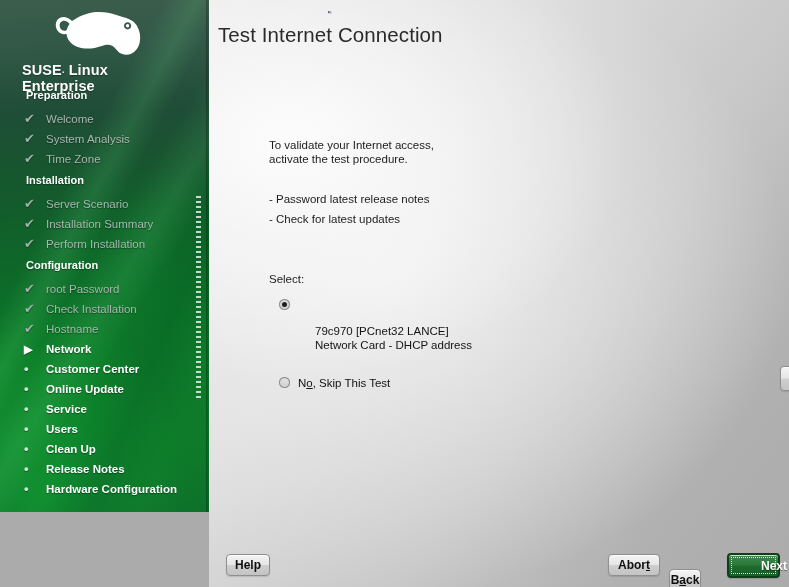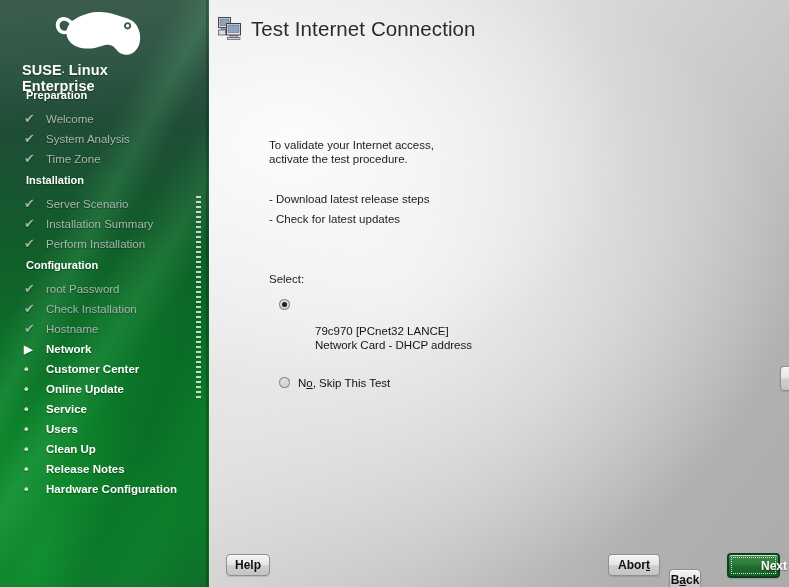--- a/index.html
+++ b/index.html
@@ -18,21 +18,21 @@
     width: 789px;
     height: 587px;
     display: flex;
     overflow: hidden;
   }
 
   
   #sidebar {
     position: relative;
     width: 209px;
-    height: 587px;
+    height: 512px;
     flex: 0 0 209px;
     overflow: hidden;
     background:
       linear-gradient(118deg, rgba(255,255,255,0.00) 34%, rgba(120,255,150,0.13) 41%, rgba(255,255,255,0.00) 47%),
       linear-gradient(122deg, rgba(255,255,255,0.00) 48%, rgba(130,255,160,0.11) 56%, rgba(255,255,255,0.00) 63%),
       linear-gradient(113deg, rgba(0,0,0,0.00) 60%, rgba(0,70,30,0.22) 72%, rgba(0,0,0,0.00) 84%),
       radial-gradient(ellipse 240px 300px at 20% 96%, #119030 0%, rgba(17,144,48,0) 62%),
       radial-gradient(ellipse 300px 340px at 95% 74%, #0d7a2a 0%, rgba(13,122,42,0) 64%),
       linear-gradient(178deg, #3c5d4c 0%, #325848 9%, #1f4d36 22%, #125c2b 40%, #0c6e28 58%, #0a7a26 72%, #0b7f27 84%, #0f6a2a 100%);
   }
@@ -142,20 +142,21 @@
   }
 
   #page-header {
     position: absolute;
     left: 9px;
     top: 11px;
     height: 36px;
     display: flex;
     align-items: center;
     gap: 9px;
+    flex-direction: column;
   }
   #page-header .title {
     font-size: 20.5px;
     color: #2a2a2a;
     letter-spacing: 0.1px;
   }
 
   #content {
     position: absolute;
     left: 60px;
@@ -384,21 +385,21 @@
       <div class="title">Test Internet Connection</div>
     </div>
 
     <div id="content">
       <p class="intro">
         <span>To validate your Internet access,</span><br>
         <span>activate the test procedure.</span>
       </p>
 
 
-      <p class="bullet first">- Download latest release steps</p>
+      <p class="bullet first">- Password latest release notes</p>
       <p class="bullet second">- Check for latest updates</p>
 
       <p class="select-label">Select:</p>
 
       <div class="radio-row yes">
         <span class="radio checked"></span>
       </div>
 
       <div class="device-block">
         <div class="device-line">79c970 [PCnet32 LANCE]</div>

